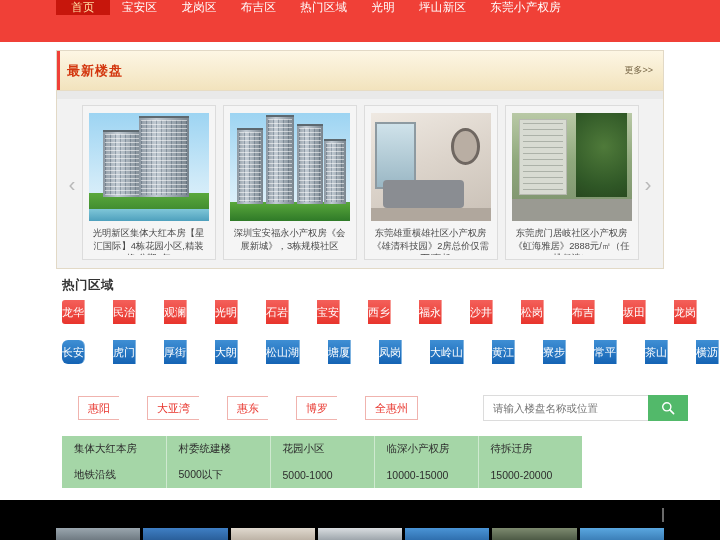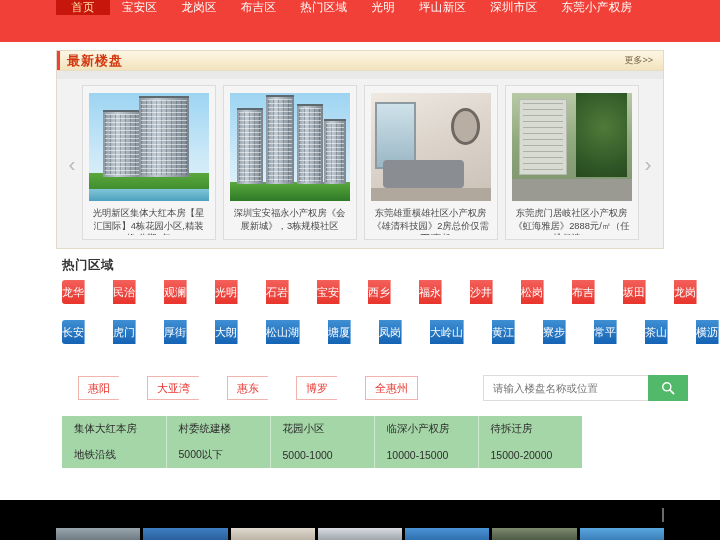--- a/index.html
+++ b/index.html
@@ -34,21 +34,21 @@
   .page-strip { width: 720px; height: 8px; background: #ffffff; }
 
   
   .wrap { width: 720px; padding: 0 56px; }
   .panel {
     width: 608px;
     border: 1px solid #e2d9c6;
     background: #f2f2f2;
   }
   .panel-head {
-    height: 20px;
+    height: 40px;
     background: linear-gradient(180deg,#fdf6e4 0%, #f7eccf 55%, #f2e3bd 100%);
     border-bottom: 1px solid #e7dcc4;
     display: flex; align-items: center;
     padding: 2px 10px;
     position: relative;
   }
   .panel-head::before{
     content:""; position:absolute; left:0; top:0; bottom:0; width:3px;
     background:#f04037;
   }
@@ -140,21 +140,21 @@
     background: linear-gradient(180deg,#f4605a 0%, #e8342c 100%);
     border-right: 1px solid #f79b96;
   }
   .tagrow.red .tag:first-child { border-top-left-radius: 3px; border-bottom-left-radius: 3px; }
   .tagrow.red .tag:last-child { border-right: none; border-top-right-radius: 3px; border-bottom-right-radius: 3px; }
   .tagrow.blue { margin-top: 16px; }
   .tagrow.blue .tag {
     background: linear-gradient(180deg,#3f8fd4 0%, #1463b4 100%);
     border-right: 1px solid #7fb3e0;
   }
-  .tagrow.blue .tag:first-child { border-top-left-radius: 3px; border-bottom-left-radius: 3px; }
+  .tagrow.blue .tag:first-child { border-top-left-radius: 3px; border-bottom-left-radius: 3px; border-radius: 6px; }
   .tagrow.blue .tag:last-child { border-right: none; border-top-right-radius: 3px; border-bottom-right-radius: 3px; }
 
   .row-3 { display: flex; align-items: center; margin-top: 16px; margin-left: 6px; }
   .tagrow.plain { width: auto; margin: 16px; }
   .tagrow.plain .tag {
     flex: none;
     min-width: 38px; padding: 0 9px;
     background: #ffffff; color: #e8342c;
     border: 1px solid #f0b3ae; border-right: none;
   }
@@ -224,23 +224,20 @@
       <span>布吉区</span>
     </div>
   <div class="nav-item">
       <span>热门区域</span>
     </div>
   <div class="nav-item">
       <span>光明</span>
     </div>
   <div class="nav-item">
       <span>坪山新区</span>
-    </div>
-  <div class="nav-item">
-      <span>深圳市区</span>
     </div>
   <div class="nav-item">
       <span>东莞小产权房</span>
     </div>
   <div class="nav-item"></div>
 </div>
 <div class="page-strip"></div>
 
 <div class="wrap">
 

